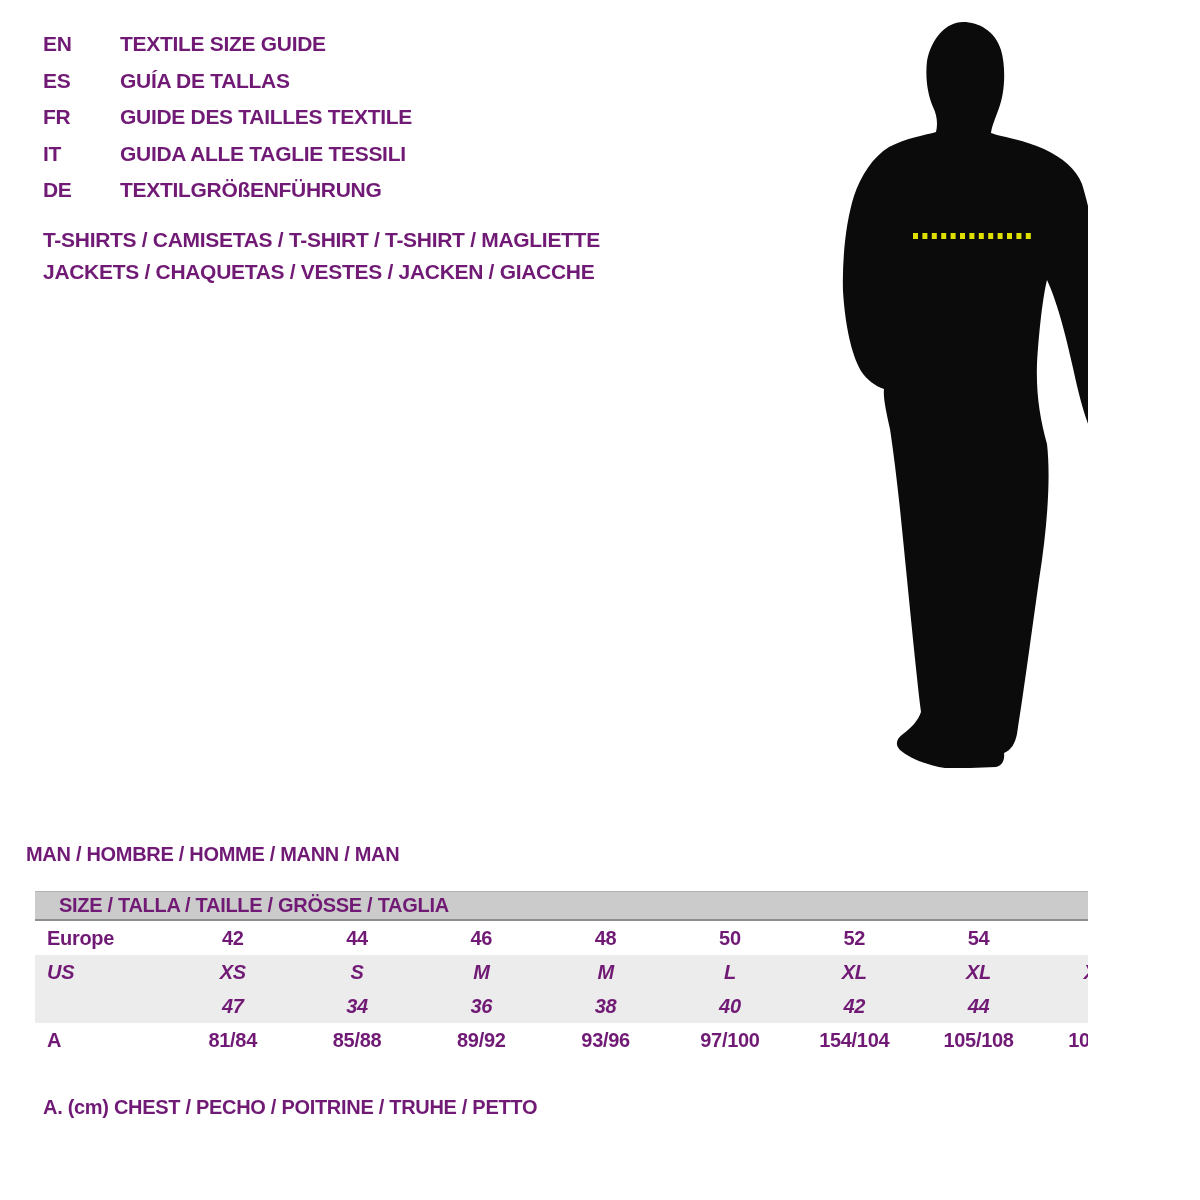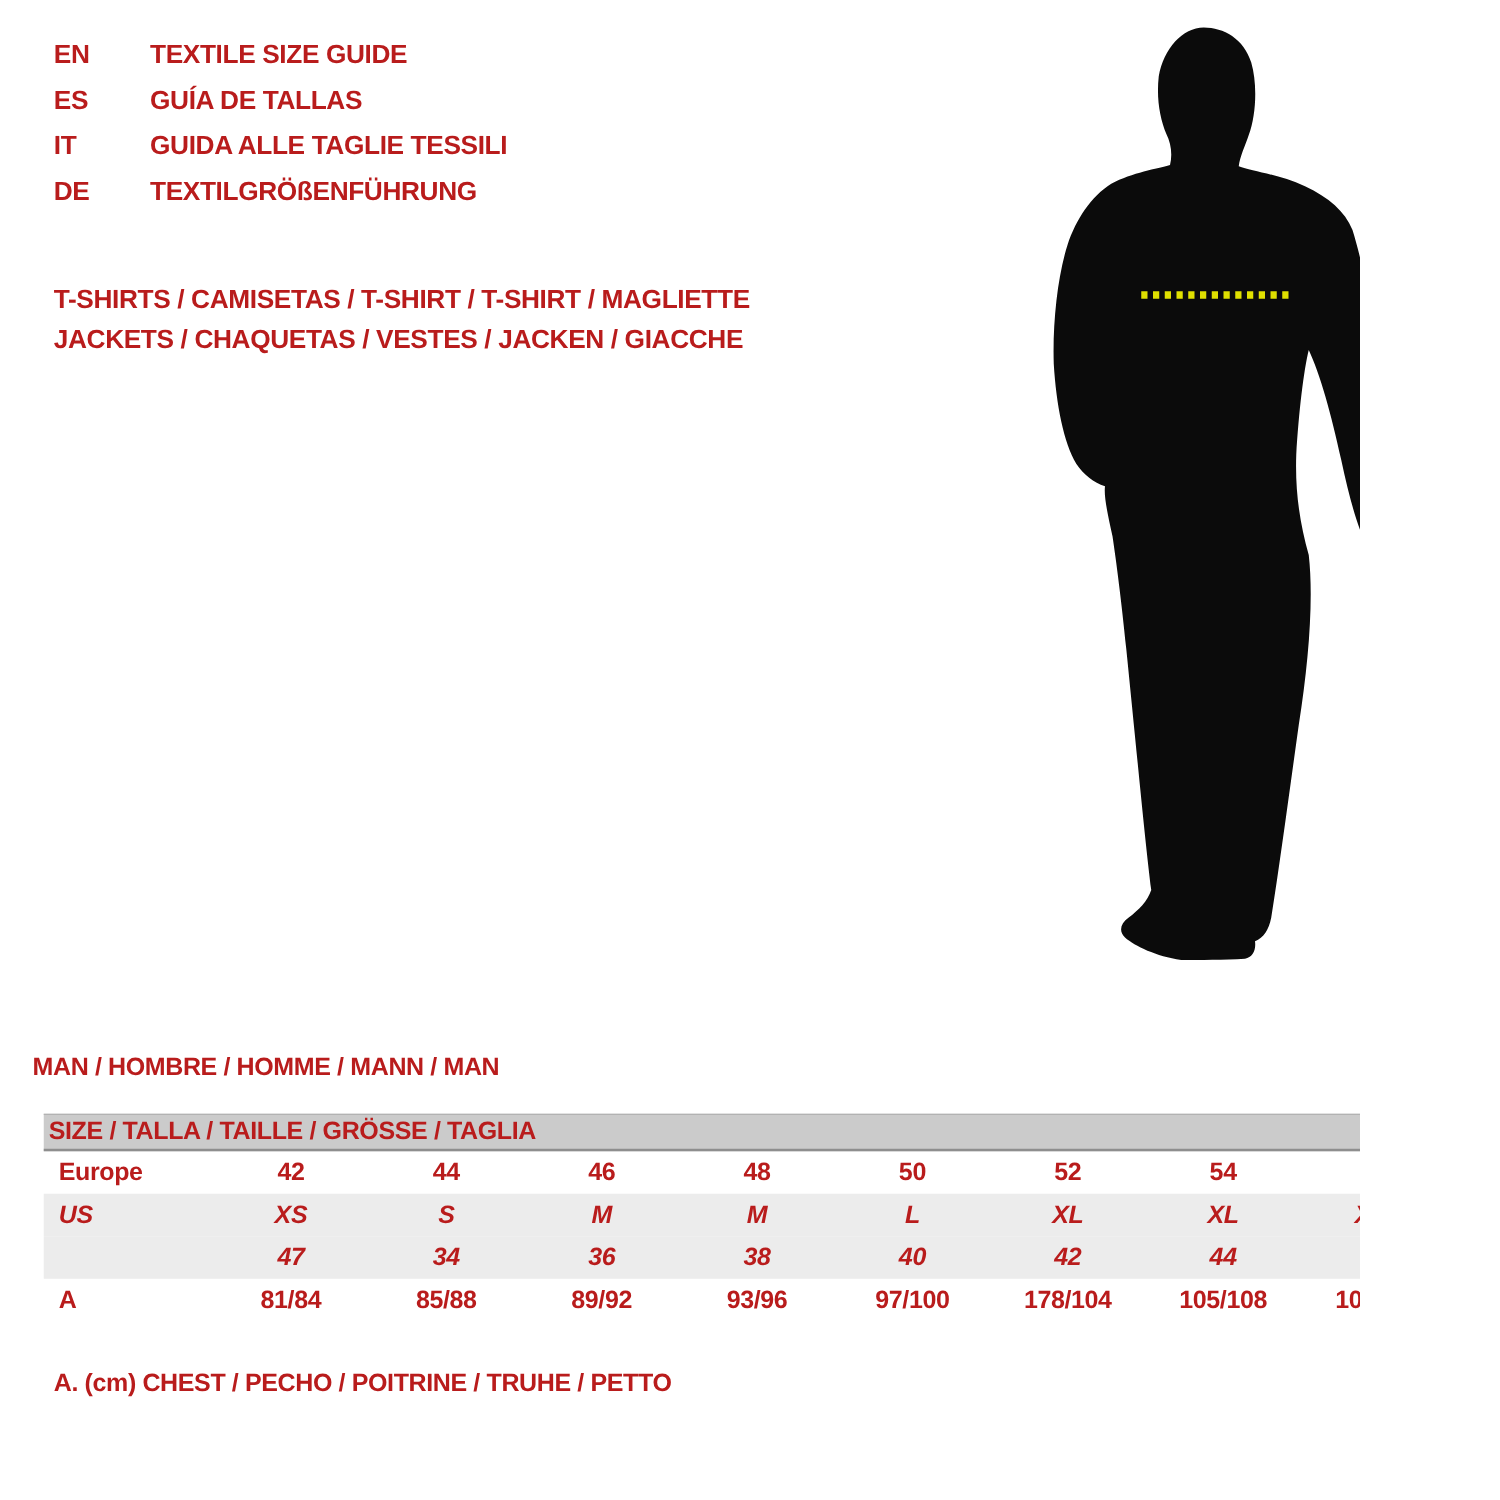--- a/index.html
+++ b/index.html
@@ -7,21 +7,21 @@
     padding: 0;
     background: #ffffff;
   }
   #canvas {
     position: relative;
     width: 1088px;
     height: 1200px;
     background: #ffffff;
     overflow: hidden;
     font-family: "Liberation Sans", "DejaVu Sans", sans-serif;
-    color: #b91c1c;
+    color: #701a75;
   }
   
   #languages {
     position: absolute;
     left: 43px;
     top: 26px;
   }
   .lang-row {
     display: flex;
     height: 36.5px;
@@ -74,21 +74,21 @@
     top: 891px;
     width: 1130px;
   }
   .table-header {
     height: 30px;
     background: #cbcbcb;
     border-top: 1px solid #b2b2b2;
     border-bottom: 2px solid #8e8e8e;
     display: flex;
     align-items: center;
-    padding-left: 4px;
+    padding-left: 24px;
     box-sizing: border-box;
     font-size: 20px;
     font-weight: 700;
     letter-spacing: -0.3px;
   }
   .table-row {
     display: flex;
     height: 34px;
     align-items: center;
     font-size: 20px;
@@ -121,20 +121,24 @@
 <div id="canvas">
 
   <div id="languages">
     <div class="lang-row">
       <span class="lang-code">EN</span>
       <span class="lang-label">TEXTILE SIZE GUIDE</span>
     </div>
     <div class="lang-row">
       <span class="lang-code">ES</span>
       <span class="lang-label">GUÍA DE TALLAS</span>
+    </div>
+    <div class="lang-row">
+      <span class="lang-code">FR</span>
+      <span class="lang-label">GUIDE DES TAILLES TEXTILE</span>
     </div>
     <div class="lang-row">
       <span class="lang-code">IT</span>
       <span class="lang-label">GUIDA ALLE TAGLIE TESSILI</span>
     </div>
     <div class="lang-row">
       <span class="lang-code">DE</span>
       <span class="lang-label">TEXTILGRÖßENFÜHRUNG</span>
     </div>
   </div>
@@ -226,21 +230,21 @@
       <span class="cell">46</span>
     </div>
 
     <div class="table-row">
       <span class="row-label">A</span>
       <span class="cell">81/84</span>
       <span class="cell">85/88</span>
       <span class="cell">89/92</span>
       <span class="cell">93/96</span>
       <span class="cell">97/100</span>
-      <span class="cell">178/104</span>
+      <span class="cell">154/104</span>
       <span class="cell">105/108</span>
       <span class="cell">109/112</span>
     </div>
   </div>
 
   <div id="footnote">A. (cm) CHEST / PECHO / POITRINE / TRUHE / PETTO</div>
 
 </div>
 
 </body></html>

